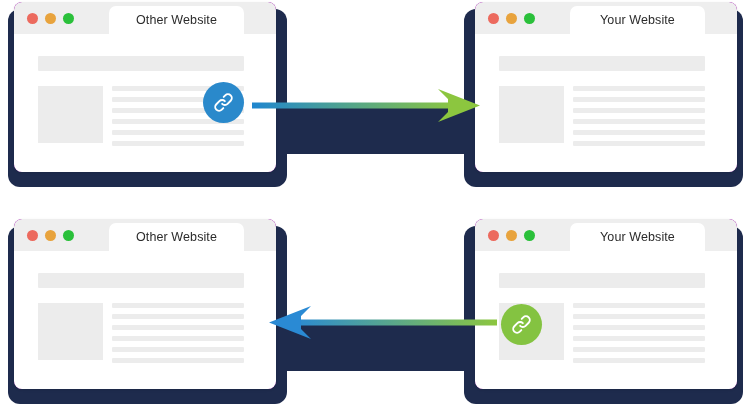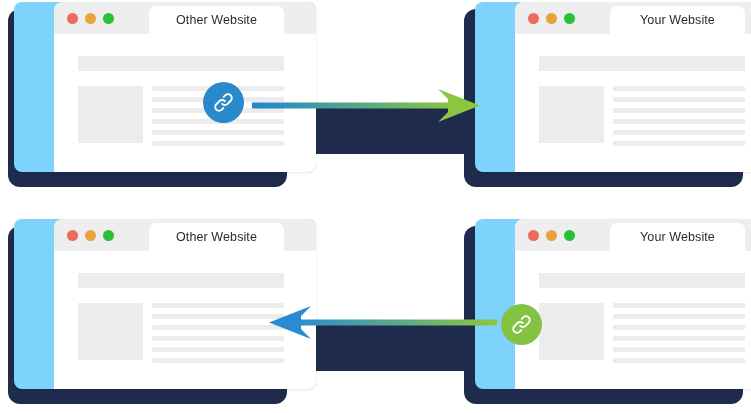--- a/index.html
+++ b/index.html
@@ -29,25 +29,24 @@
 
   
   .connector {
     position: absolute;
     background: #1e2b4d;
   }
 
   
   .window {
     position: absolute;
-    background: #7dd3fc;
+    background: #a21caf;
     border-radius: 8px;
     overflow: hidden;
     box-shadow: 0 1px 3px rgba(0,0,0,0.10);
-    padding-left: 40px;
   }
   .titlebar {
     position: relative;
     height: 32px;
     background: #eeeeee;
     border-top-left-radius: 8px;
     border-top-right-radius: 8px;
   }
   .dots {
     position: absolute;

